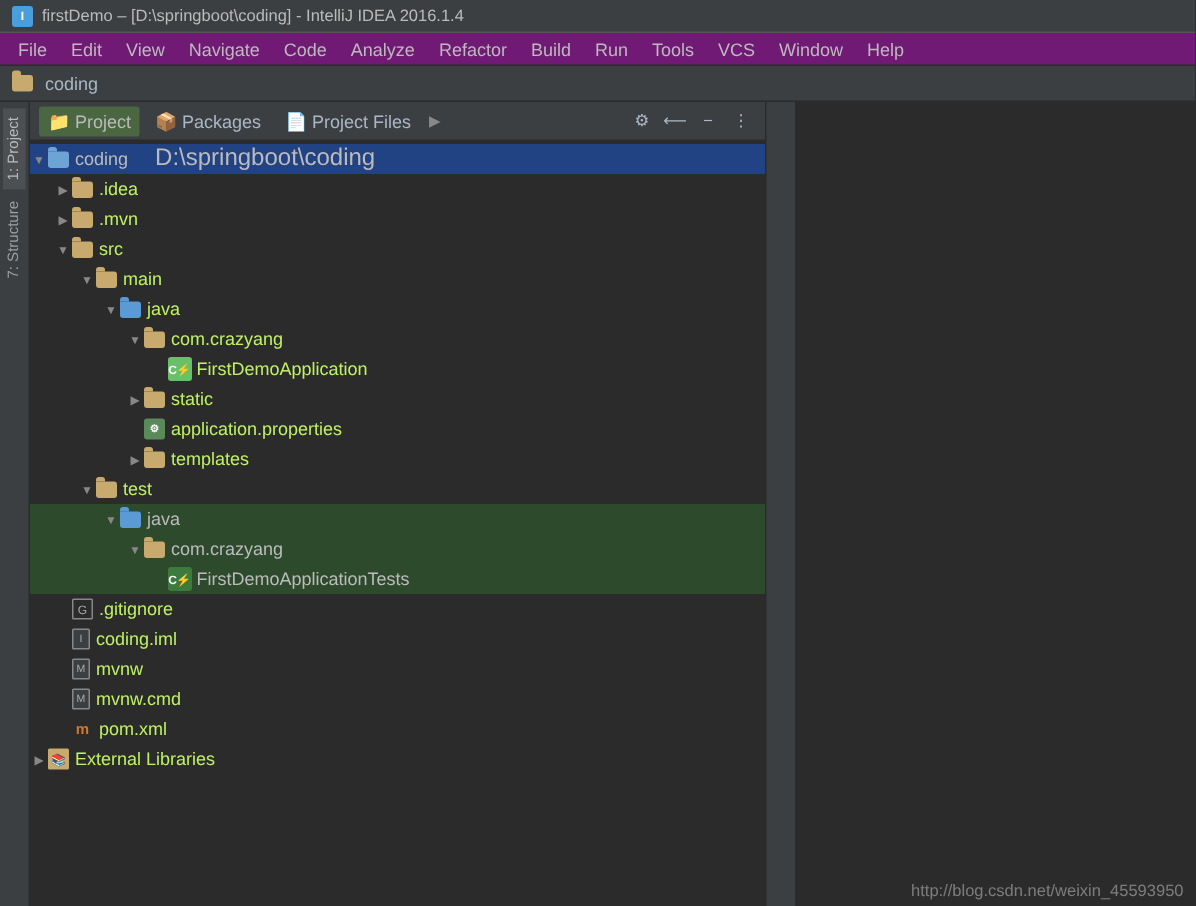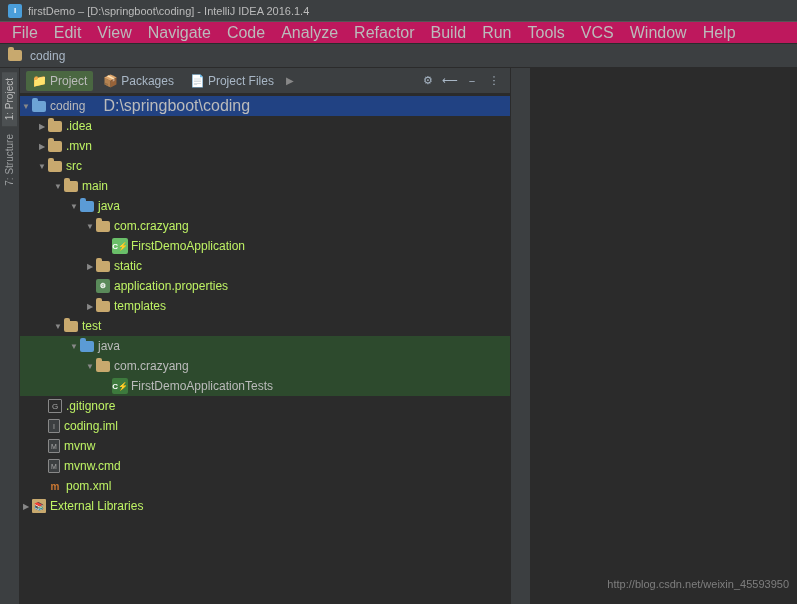--- a/index.html
+++ b/index.html
@@ -33,27 +33,27 @@
       display: inline-flex;
       align-items: center;
       justify-content: center;
       font-size: 8px;
       color: white;
       font-weight: bold;
     }
 
     
     #menu-bar {
-      background: #be185d;
+      background: #701a75;
       height: 22px;
       display: flex;
       align-items: center;
       padding: 0 4px;
       color: #bbbbbb;
-      font-size: 16px;
+      font-size: 12px;
       border-bottom: 1px solid #2b2b2b;
     }
     .menu-item {
       padding: 2px 8px;
       cursor: pointer;
       border-radius: 2px;
     }
 
     
     #breadcrumb-bar {
@@ -295,21 +295,21 @@
       flex-direction: column;
       align-items: center;
       padding-top: 4px;
       gap: 2px;
       border-left: 1px solid #2b2b2b;
     }
 
     
     #watermark {
       position: absolute;
-      bottom: 14px;
+      bottom: 4px;
       right: 8px;
       color: rgba(160,160,160,0.7);
       font-size: 11px;
     }
 
     
     .maven-icon {
       width: 14px;
       height: 14px;
       display: inline-flex;

